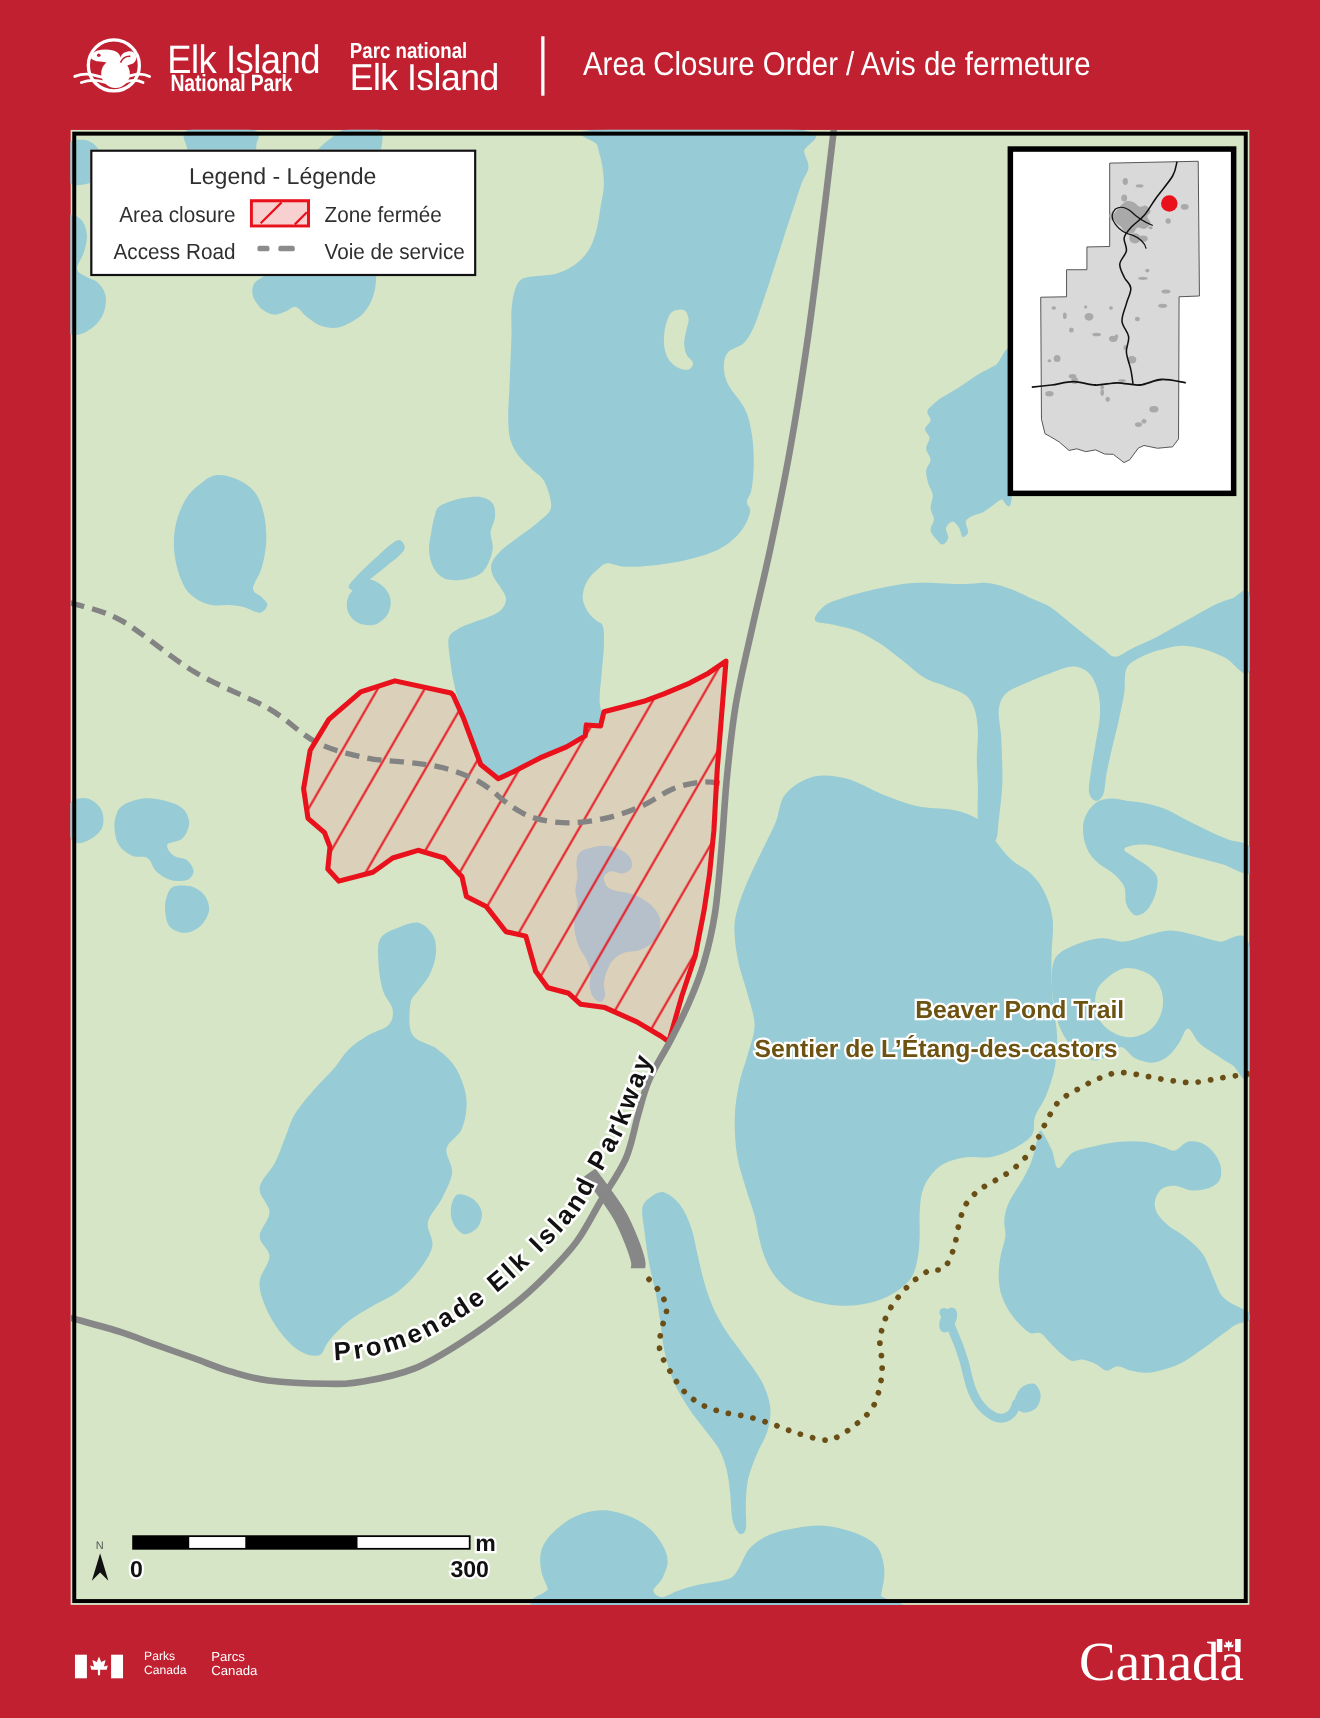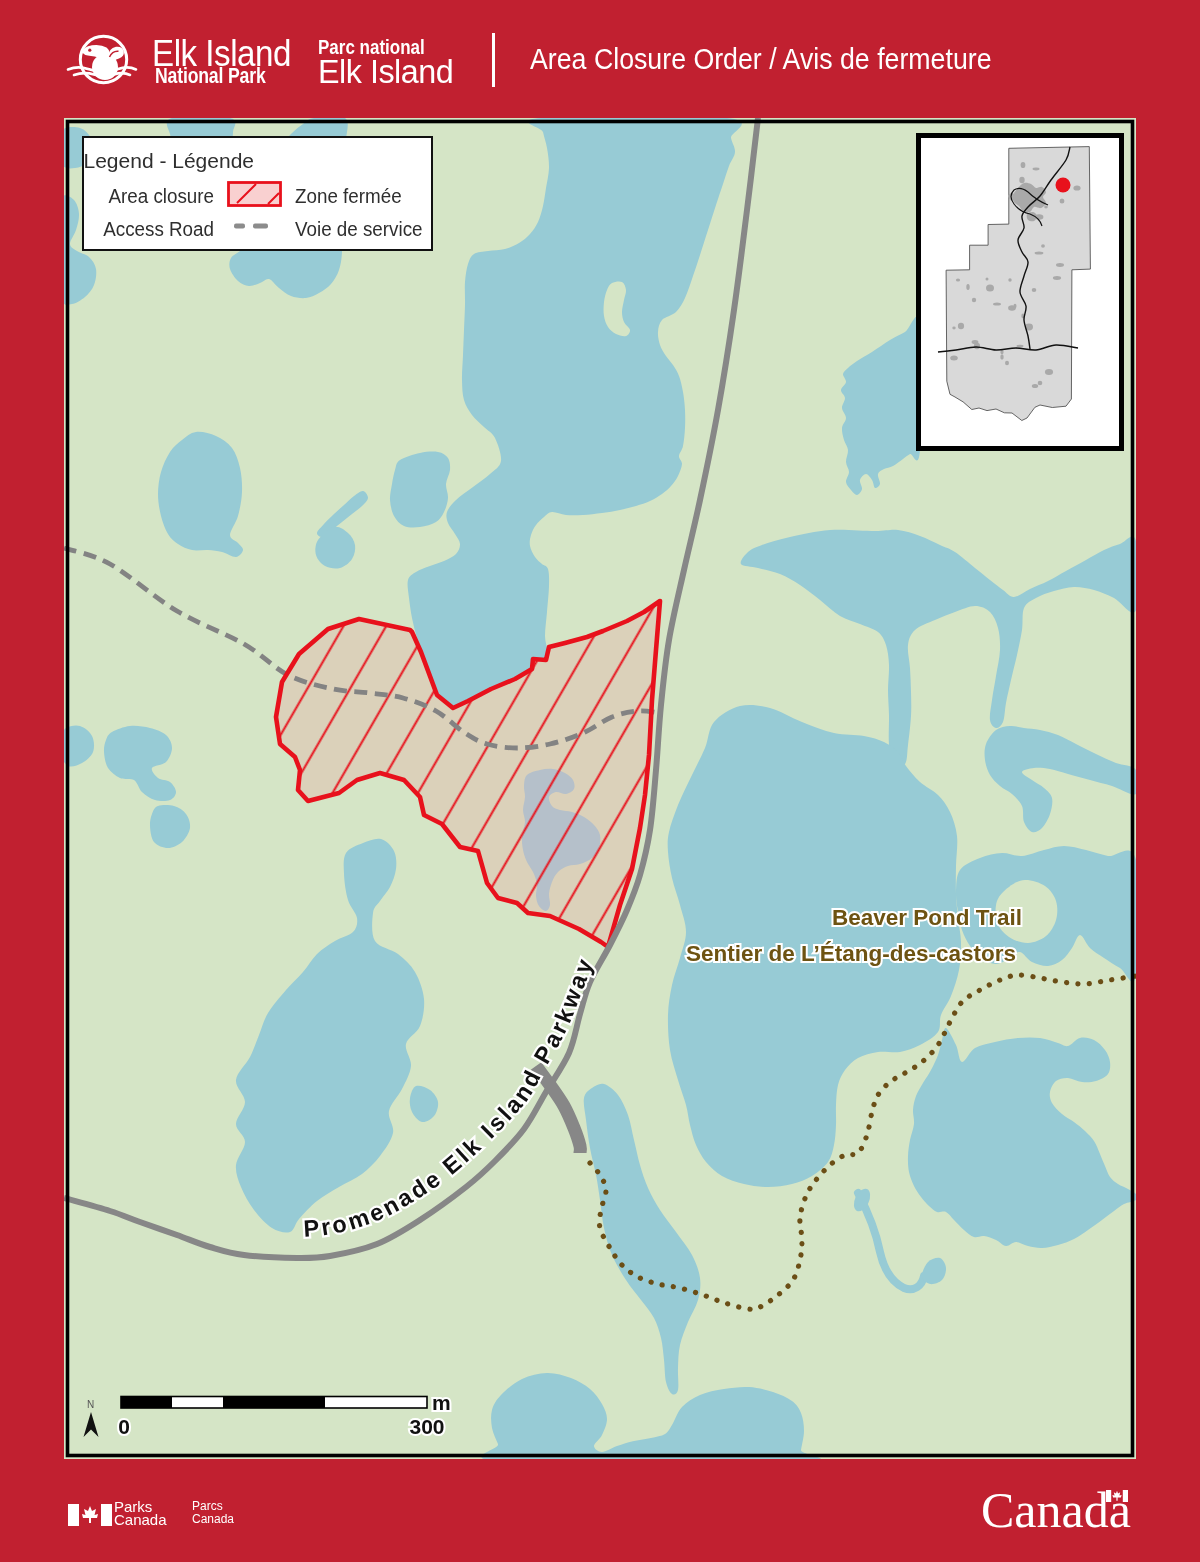--- a/index.html
+++ b/index.html
@@ -197,21 +197,21 @@
 <path d="M938.0,352.0C941.0,351.7 949.7,350.8 956.0,350.0C962.3,349.2 969.3,347.0 976.0,347.0C982.7,347.0 989.3,349.8 996.0,350.0C1002.7,350.2 1009.3,348.0 1016.0,348.0C1022.7,348.0 1029.3,350.5 1036.0,350.0C1042.7,349.5 1049.0,345.3 1056.0,345.0C1063.0,344.7 1074.3,347.5 1078.0,348.0" fill="none" stroke="#111" stroke-width="1.6"></path>
 
 <circle cx="1063" cy="185" r="7.5" fill="#e8111c"></circle>
 </g>
 
 <rect x="67.5" y="121.5" width="1065" height="1334" fill="none" stroke="#000" stroke-width="3.6"></rect>
 </svg>
 
 <div class="abs" style="left:81.5px;top:135.5px;width:347px;height:111px;background:#fff;border:2.6px solid #111;">
 
-<div class="abs" style="left:0;top:11px;width:100%;font-size:21px;color:#2f2f2f;">Legend - Légende</div>
+<div class="abs" style="left:0;top:11px;width:100%;text-align:center;font-size:21px;color:#2f2f2f;">Legend - Légende</div>
 
 <div class="abs" style="left:0px;top:47px;width:130px;text-align:right;font-size:20px;color:#2f2f2f;transform:scale(0.94,1);transform-origin:100% 0;">Area closure</div>
 
 <svg class="abs" style="left:143px;top:43px" width="55" height="26" viewBox="0 0 55 26">
 <rect x="1.5" y="1.5" width="52" height="23" fill="#f9d0d0" stroke="#e8111c" stroke-width="2.8"></rect>
 <path d="M10,22 L29,3 M41,23 L52,12" stroke="#e8111c" stroke-width="2" fill="none"></path>
 </svg>
 
 <div class="abs" style="left:211px;top:47px;font-size:20px;color:#2f2f2f;transform:scale(0.94,1);transform-origin:0 0;">Zone fermée</div>
 
@@ -224,21 +224,21 @@
 
 <div class="abs" style="left:211px;top:80px;font-size:20px;color:#2f2f2f;transform:scale(0.94,1);transform-origin:0 0;">Voie de service</div>
 </div>
 
 <svg class="abs" style="left:68px;top:1504px" width="44" height="22" viewBox="0 0 44 22">
 <rect x="0" y="0" width="11" height="22" fill="#fff"></rect>
 <rect x="33" y="0" width="11" height="22" fill="#fff"></rect>
 <path d="M22,2 L24,7 L28,5 L26.5,11 L30,10 L29,14 L23,14 L23,19 L21,19 L21,14 L15,14 L14,10 L17.5,11 L16,5 L20,7 Z" fill="#fff"></path>
 </svg>
 
-<div class="abs w" style="left:114px;top:1500px;font-size:15px;line-height:13px;">Parks<br>Canada</div>
+<div class="abs w" style="left:131px;top:1500px;font-size:11px;line-height:13px;">Parks<br>Canada</div>
 <div class="abs w" style="left:192px;top:1500px;font-size:12px;line-height:13px;">Parcs<br>Canada</div>
 
 <div class="abs w" style="left:981px;top:1481px;font-size:50px;font-family:'Liberation Serif',serif;">Canada</div>
 <svg class="abs" style="left:1106px;top:1489.5px" width="22" height="12" viewBox="0 0 22 12">
 <rect x="0" y="0" width="5.2" height="12" fill="#fff"></rect>
 <rect x="16.8" y="0" width="5.2" height="12" fill="#fff"></rect>
 <path d="M11,0.8 L12,3.4 L14.2,2.2 L13.4,5.6 L15.6,5 L14.9,7.4 L11.6,7.4 L11.6,10.8 L10.4,10.8 L10.4,7.4 L7.1,7.4 L6.4,5 L8.6,5.6 L7.8,2.2 L10,3.4 Z" fill="#fff"></path>
 </svg>
 
 </body></html>

